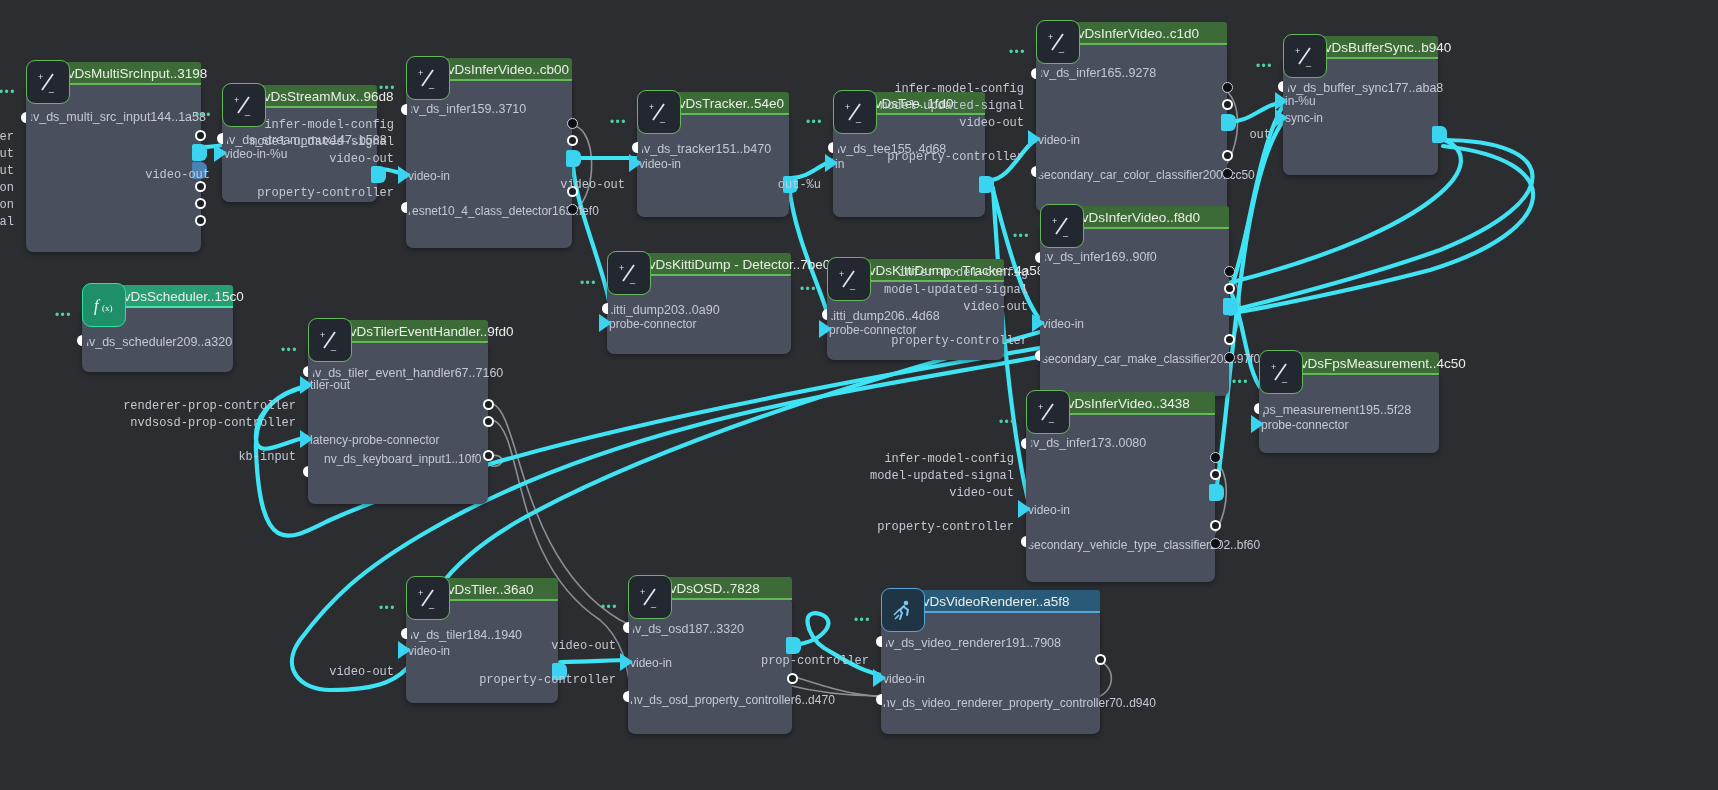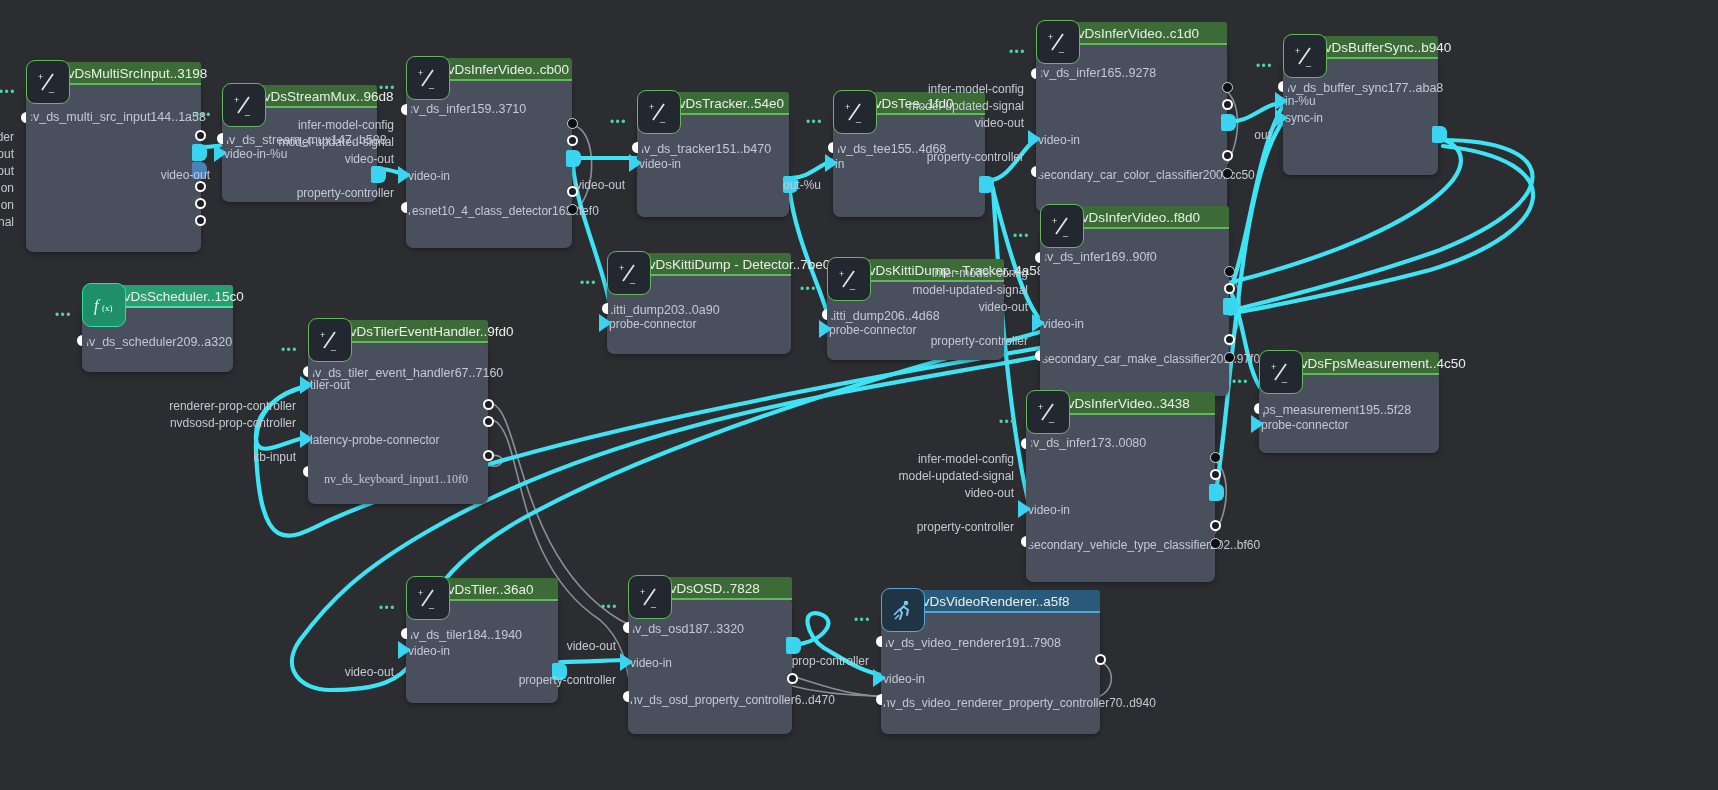--- a/index.html
+++ b/index.html
@@ -28,21 +28,21 @@
     color:#dfe6e9;z-index:4;
   }
   .node.blue .badge{border-color:#57a6d8;background:#1f3445;}
   .node.mint .badge{background:#1f8f6a;border-color:#2fe0a0;}
   .node.mint .hdr{background:#2a9e73;border-bottom:2px solid #3ee5a5;}
   .badge svg{display:block;}
   .dots{position:absolute;right:10px;top:26px;color:#4fd1a5;font-size:12px;letter-spacing:1.5px;line-height:8px;}
 
   .title-row{position:absolute;left:0;right:0;text-align:center;color:#c3c9d4;font-size:12.5px;white-space:nowrap;}
   .row{position:absolute;color:#c3c9d4;font-size:12px;white-space:nowrap;}
-  .row.r{right:12px;text-align:right;}
+  .row.r{right:12px;text-align:right;font-family:Liberation Mono, monospace;}
   .row.l{left:12px;text-align:left;}
 
   
   .port{position:absolute;}
   .port.circ-in{width:11px;height:11px;border-radius:50%;background:#fff;}
   .port.circ-in.half{background:linear-gradient(90deg,#fff 0 50%,#4a4f5e 50% 100%);border-radius:50%;}
   .port.ring{width:11px;height:11px;border-radius:50%;background:#1b1d21;border:2.5px solid #fff;box-sizing:border-box;}
   .port.solid{width:11px;height:11px;border-radius:50%;background:#0d0f12;border:1.5px solid #cfd4dc;box-sizing:border-box;}
   .port.sq{width:15px;height:17px;background:#3ad3f0;border-radius:2px 6px 6px 2px;}
   .port.sqd{width:15px;height:17px;background:#4a82b8;border-radius:2px 6px 6px 2px;}
@@ -401,21 +401,21 @@
           <text x="12" y="20" fill="#dfe6e9" font-size="9" font-family="sans-serif">_</text>
         </svg>
     </div>
     <div class="dots">•••</div>
     <div class="title-row" style="top:46px;">nv_ds_tiler_event_handler67..7160</div>
     <div class="row l" style="top:58px;left:2px;">tiler-out</div>
     <div class="row r" style="top:79px;">renderer-prop-controller</div>
     <div class="row r" style="top:96px;">nvdsosd-prop-controller</div>
     <div class="row l" style="top:113px;left:2px;">latency-probe-connector</div>
     <div class="row r" style="top:130px;">kb-input</div>
-    <div class="row l" style="top:152px;left:16px;font-family:Liberation Serif, serif;">nv_ds_keyboard_input1..10f0</div>
+    <div class="row l" style="top:132px;left:16px;">nv_ds_keyboard_input1..10f0</div>
     <div class="port circ-in half" style="left:-5px;top:46px;"></div>
     <div class="port tri" style="left:-8px;top:56px;"></div>
     <div class="port tri" style="left:-8px;top:110px;"></div>
     <div class="port circ-in half" style="left:-5px;top:146px;"></div>
     <div class="port ring" style="left:175px;top:79px;"></div>
     <div class="port ring" style="left:175px;top:96px;"></div>
     <div class="port ring" style="left:175px;top:130px;"></div>
   </div>
 
   <div class="node" style="left:406px;top:578px;">

